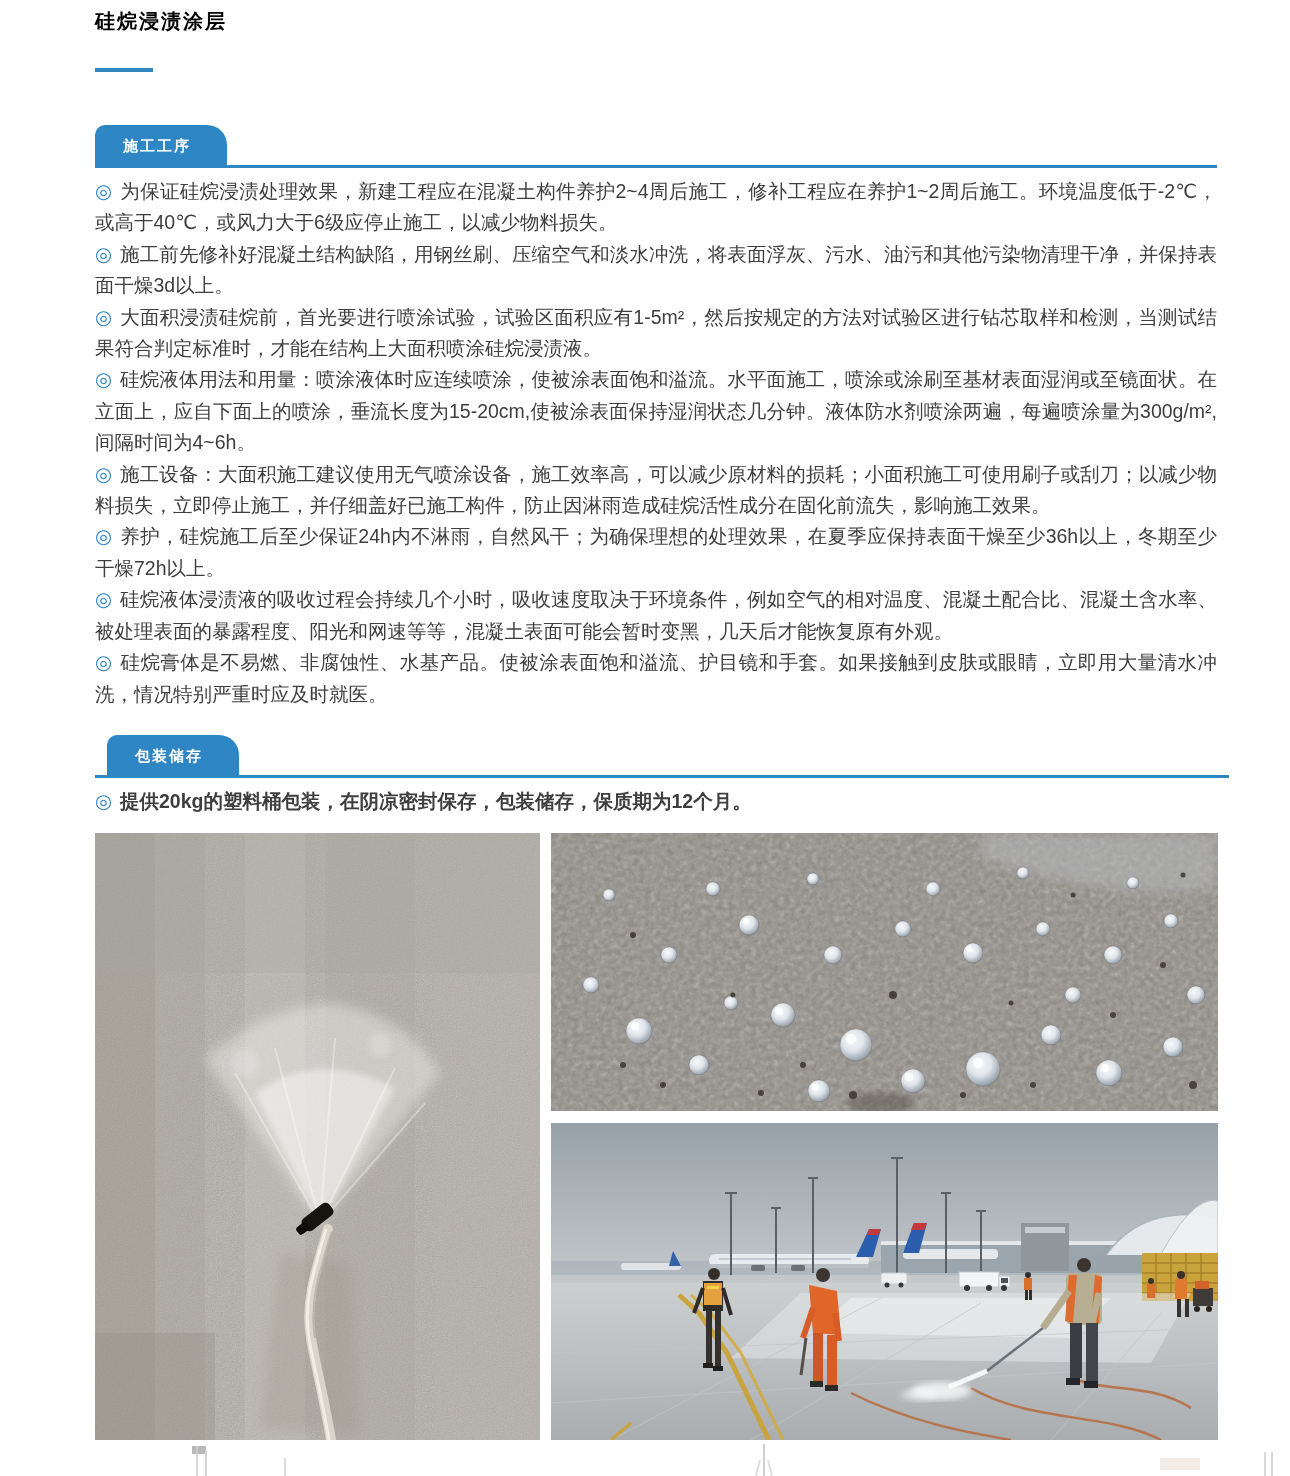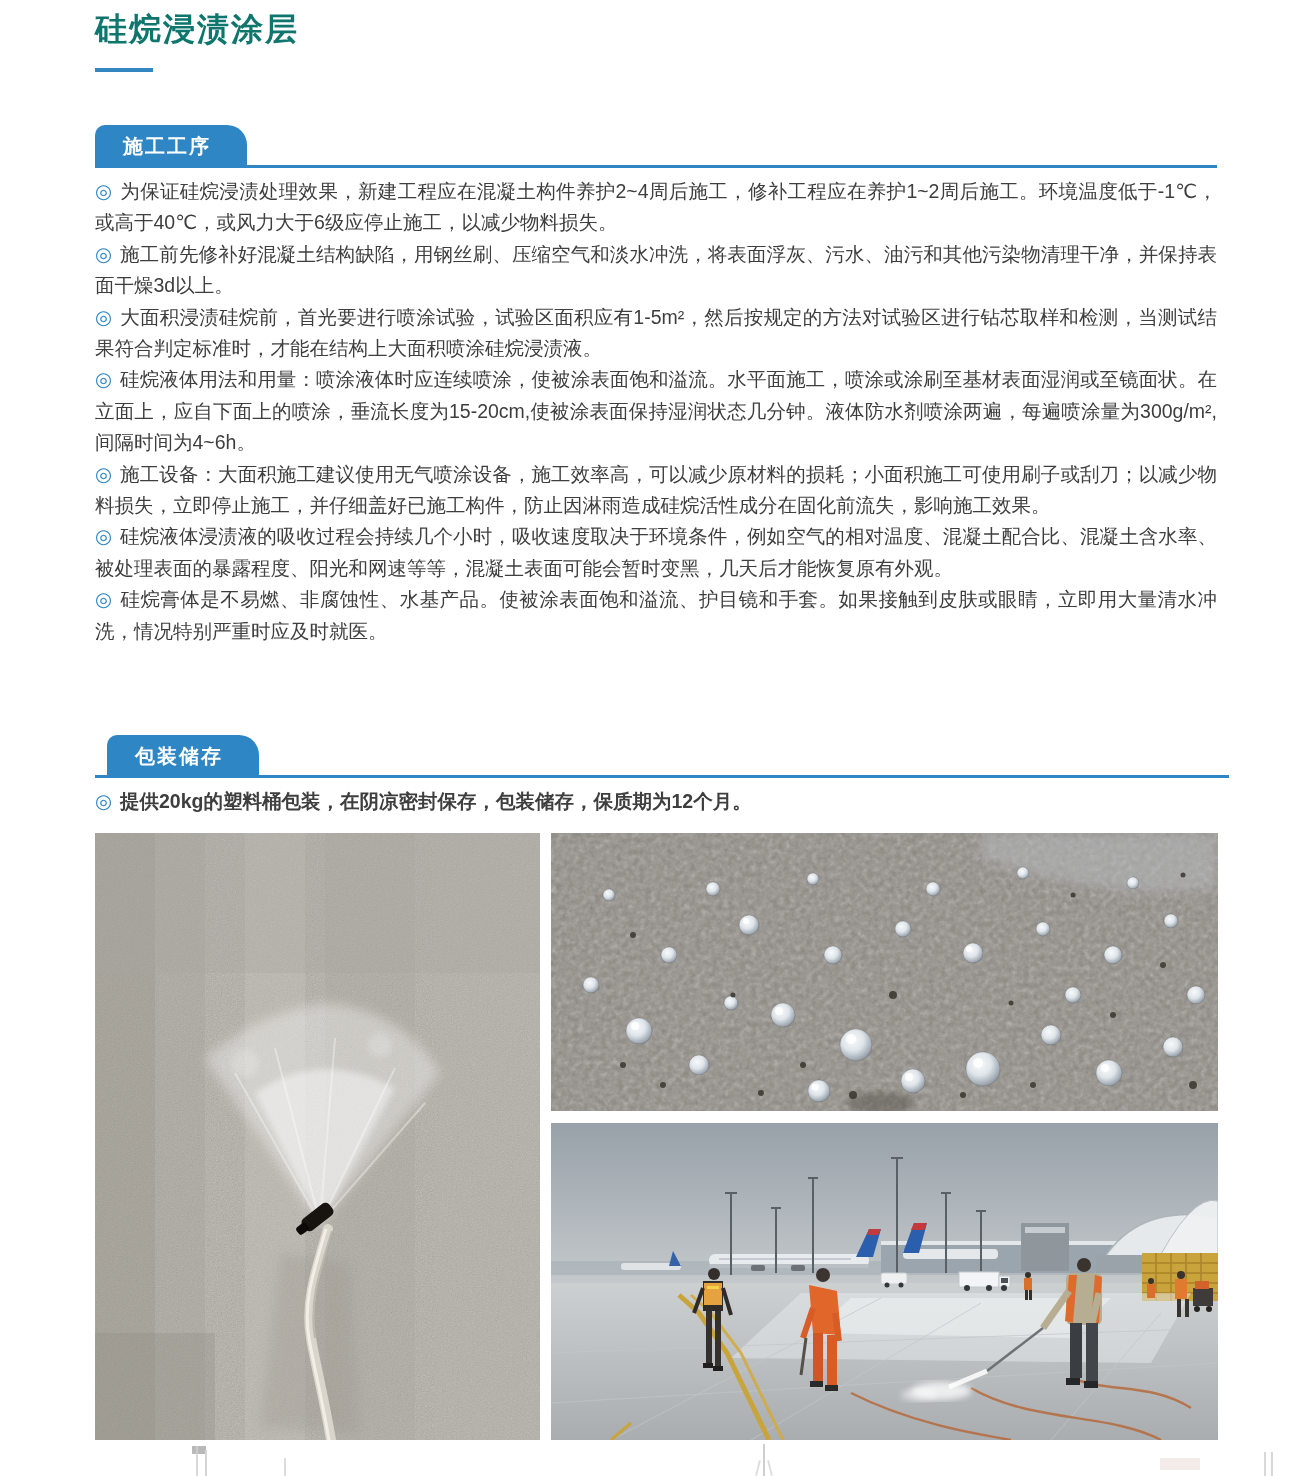--- a/index.html
+++ b/index.html
@@ -1,26 +1,26 @@
 <!DOCTYPE html>
 <html><head>
 <meta charset="utf-8">
 <style>
   html,body{margin:0;padding:0;background:#ffffff;}
   body{width:1290px;height:1476px;position:relative;overflow:hidden;
        font-family:"Liberation Sans","DejaVu Sans",sans-serif;color:#3e3e3e;}
   .abs{position:absolute;}
   
-  .doc-title{left:95px;top:8px;font-size:32px;font-weight:700;color:#0f766e;letter-spacing:2px;}
+  .doc-title{left:95px;top:8px;font-size:20px;font-weight:700;color:#000000;letter-spacing:2px;}
   .title-rule{left:95px;top:68px;width:58px;height:4px;background:#3287c1;}
   
   .section-header{width:1122px;border-bottom:3px solid #2e86c4;}
   .sec1{left:95px;top:125px;}
   .sec2{left:95px;top:735px;padding-left:12px;}
-  .section-tab{display:inline-block;background:#2e86c4;color:#ffffff;font-size:20px;font-weight:700;
+  .section-tab{display:inline-block;background:#2e86c4;color:#ffffff;font-size:15px;font-weight:700;
                letter-spacing:2px;padding:8px 36px 6px 28px;border-radius:10px 20px 0 0;line-height:26px;}
   
   .text-block{width:1122px;font-size:19.5px;line-height:31.4px;text-align:justify;color:#3e3e3e;}
   .tb1{left:95px;top:176px;}
   .tb2{left:95px;top:786px;font-weight:bold;}
   .para{margin:0;}
   .bullet{color:#2e86c4;margin-right:8px;}
   .bullet:empty{margin-right:0;}
   
   .photo{overflow:hidden;}
@@ -35,25 +35,26 @@
 <body>
 
 <div class="abs doc-title">硅烷浸渍涂层</div>
 <div class="abs title-rule"></div>
 
 <div class="abs section-header sec1">
   <span class="section-tab">施工工序</span>
 </div>
 
 <div class="abs text-block tb1">
-  <p class="para"><span class="bullet">◎</span><span>为保证硅烷浸渍处理效果，新建工程应在混凝土构件养护2~4周后施工，修补工程应在养护1~2周后施工。环境温度低于-1℃，或高于40℃，或风力大于6级应停止施工，以减少物料损失。</span></p>
+  <p class="para"><span class="bullet">◎</span><span>为保证硅烷浸渍处理效果，新建工程应在混凝土构件养护2~4周后施工，修补工程应在养护1~2周后施工。环境温度低于-2℃，或高于40℃，或风力大于6级应停止施工，以减少物料损失。</span></p>
   <p class="para"><span class="bullet">◎</span><span>施工前先修补好混凝土结构缺陷，用钢丝刷、压缩空气和淡水冲洗，将表面浮灰、污水、油污和其他污染物清理干净，并保持表面干燥3d以上。</span></p>
   <p class="para"><span class="bullet">◎</span><span>大面积浸渍硅烷前，首光要进行喷涂试验，试验区面积应有1-5m²，然后按规定的方法对试验区进行钻芯取样和检测，当测试结果符合判定标准时，才能在结构上大面积喷涂硅烷浸渍液。</span></p>
   <p class="para"><span class="bullet">◎</span><span>硅烷液体用法和用量：喷涂液体时应连续喷涂，使被涂表面饱和溢流。水平面施工，喷涂或涂刷至基材表面湿润或至镜面状。在立面上，应自下面上的喷涂，垂流长度为15-20cm,使被涂表面保持湿润状态几分钟。液体防水剂喷涂两遍，每遍喷涂量为300g/m²,间隔时间为4~6h。</span></p>
   <p class="para"><span class="bullet">◎</span><span>施工设备：大面积施工建议使用无气喷涂设备，施工效率高，可以减少原材料的损耗；小面积施工可使用刷子或刮刀；以减少物料损失，立即停止施工，并仔细盖好已施工构件，防止因淋雨造成硅烷活性成分在固化前流失，影响施工效果。</span></p>
+  <p class="para"><span class="bullet">◎</span><span>养护，硅烷施工后至少保证24h内不淋雨，自然风干；为确保理想的处理效果，在夏季应保持表面干燥至少36h以上，冬期至少干燥72h以上。</span></p>
   <p class="para"><span class="bullet">◎</span><span>硅烷液体浸渍液的吸收过程会持续几个小时，吸收速度取决于环境条件，例如空气的相对温度、混凝土配合比、混凝土含水率、被处理表面的暴露程度、阳光和网速等等，混凝土表面可能会暂时变黑，几天后才能恢复原有外观。</span></p>
   <p class="para"><span class="bullet">◎</span><span>硅烷膏体是不易燃、非腐蚀性、水基产品。使被涂表面饱和溢流、护目镜和手套。如果接触到皮肤或眼睛，立即用大量清水冲洗，情况特别严重时应及时就医。</span></p>
 </div>
 
 <div class="abs section-header sec2">
   <span class="section-tab">包装储存</span>
 </div>
 
 <div class="abs text-block tb2">
   <p class="para"><span class="bullet">◎</span><span>提供20kg的塑料桶包装，在阴凉密封保存，包装储存，保质期为12个月。</span></p>

